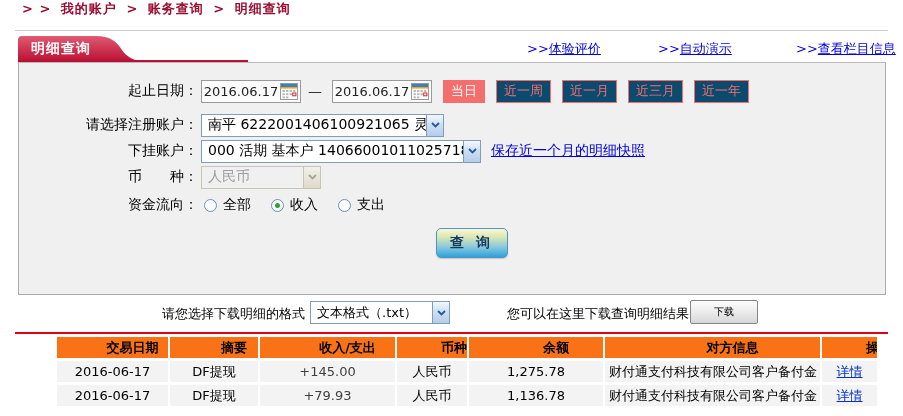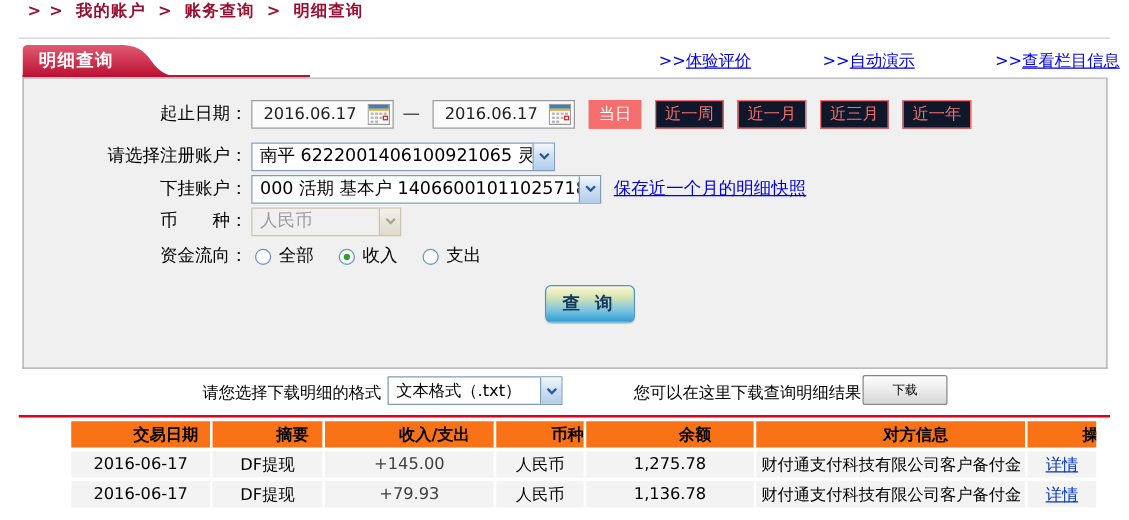--- a/index.html
+++ b/index.html
@@ -20,27 +20,27 @@
   .hlink .pre { text-decoration:none; }
   .hlink .txt { text-decoration:underline; }
   .hl1{ left:527px; } .hl2{ left:658px; } .hl3{ left:796px; }
 
   
   .panel { position:absolute; left:18px; top:62px; width:868px; height:233px; background:#f0f0f0; border:1px solid #ababab; border-top-color:#b9b9b9; }
   .frow { position:absolute; left:0; display:flex; align-items:center; height:24px; }
   .flabel { width:179px; text-align:right; font-size:14px; color:#000; white-space:nowrap; }
 
   
-  .datebox { display:flex; align-items:center; width:114px; height:23px; background:#fbfbfb; border:1px solid #9a9a9a; margin-left:3px; }
+  .datebox { display:flex; align-items:center; width:100px; height:23px; background:#fbfbfb; border:1px solid #9a9a9a; margin-left:3px; }
   .datebox .dv { flex:1; text-align:center; font-size:13px; color:#222; }
   .cal-icon { width:18px; height:17px; margin-right:2px; flex:0 0 auto; }
   .dash { margin:0 7px; font-size:14px; color:#333; }
 
   
-  .qb { height:23px; padding:0 7px; margin-left:11px; display:inline-flex; align-items:center; font-size:13px; border:1px solid #f56e6e; color:#f56e6e; background:#0f172a; cursor:pointer; }
+  .qb { height:23px; padding:0 7px; margin-left:11px; display:inline-flex; align-items:center; font-size:13px; border:1px solid #f56e6e; color:#f56e6e; background:#0c4a6e; cursor:pointer; }
   .qb.active { background:#f56e6e; color:#fff; border-color:#f56e6e; }
 
   
   .xp-select { display:flex; align-items:stretch; height:23px; background:#fff; border:1px solid #7f9db9; margin-left:3px; cursor:pointer; }
   .xp-select .val { flex:1; display:flex; align-items:center; padding:0 6px; font-size:14px; white-space:nowrap; overflow:hidden; }
   .xp-select .arrow { width:17px; border-left:1px solid #7f9db9; background:linear-gradient(180deg,#f2f8fe,#cfe0f4 45%,#b3cdea); display:flex; align-items:center; justify-content:center; }
   .xp-select.disabled { border-color:#c9c5b4; background:#f0f0f0; }
   .xp-select.disabled .val { color:#9d9d9d; }
   .xp-select.disabled .arrow { border-left-color:#c9c5b4; background:linear-gradient(180deg,#f2f0e8,#dedacb); }
   .w243{ width:243px; } .w280{ width:280px; } .w120{ width:120px; } .w140{ width:140px; }

